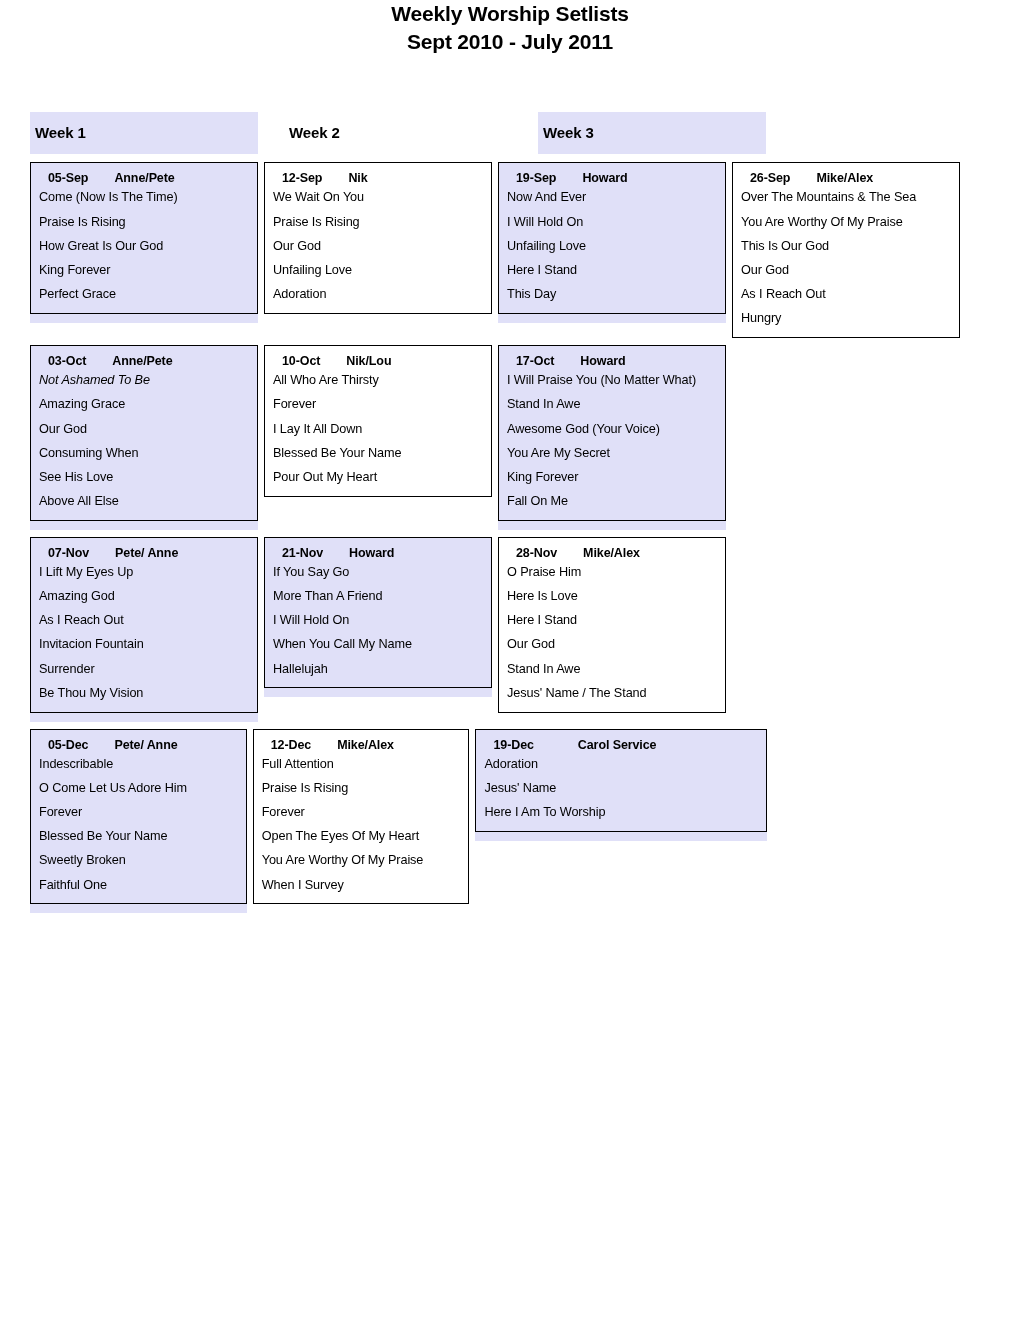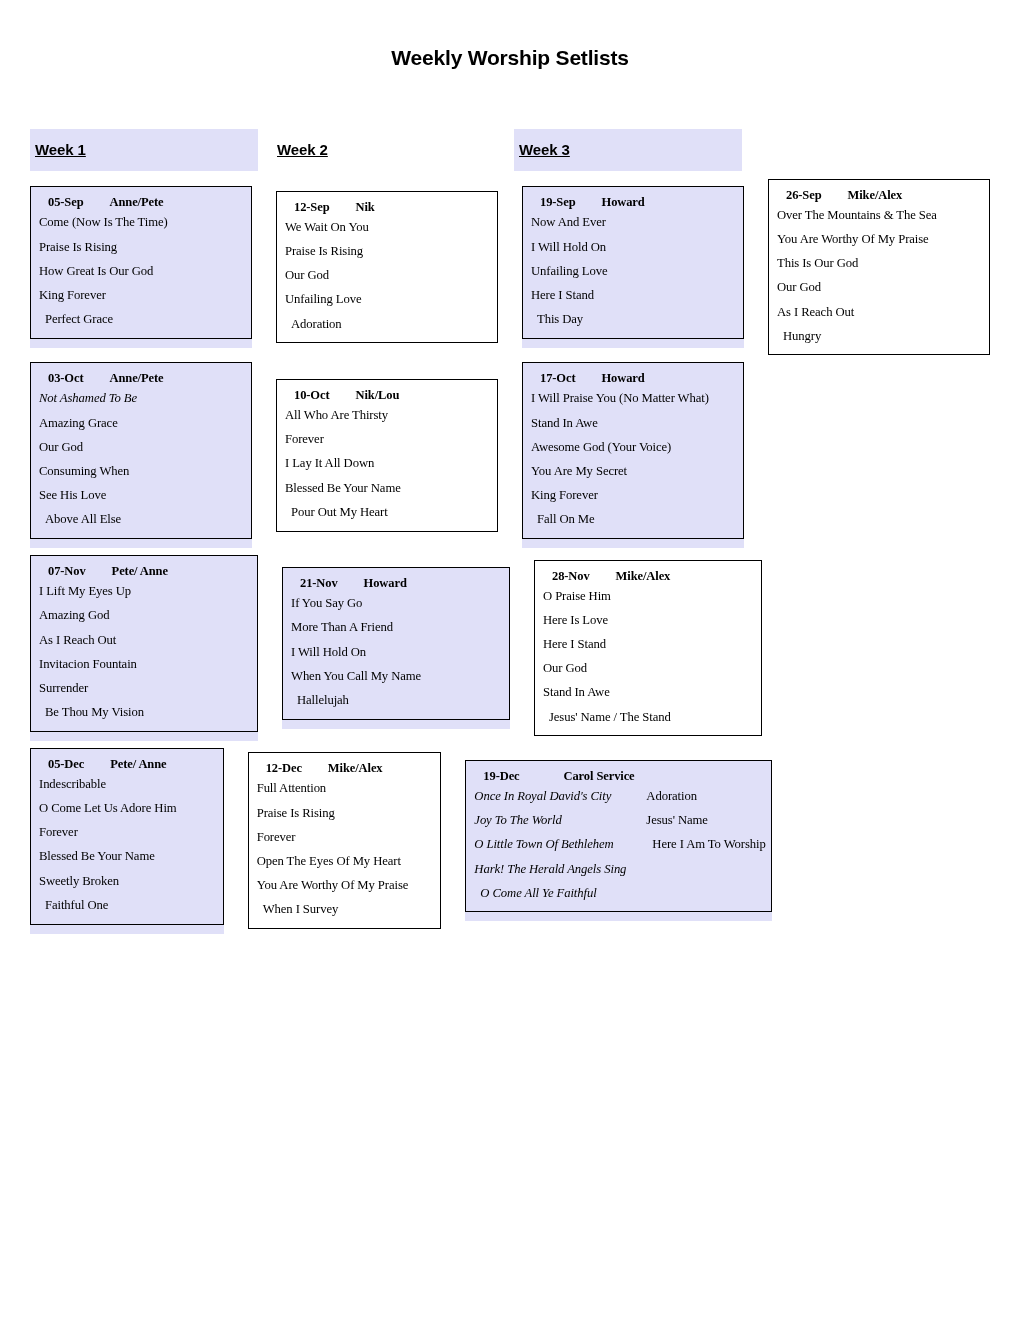--- a/index.html
+++ b/index.html
@@ -11,63 +11,60 @@
     height: 1320px;
     background: #ffffff;
     font-family: "Liberation Sans", sans-serif;
     color: #000000;
     overflow: hidden;
   }
 
   
   .doc-title {
     text-align: center;
-    padding-top: 44px;
     line-height: 1.32;
   }
   .doc-title .line {
     font-size: 21px;
     font-weight: bold;
     letter-spacing: -0.2px;
     display: block;
   }
 
   
   .sheet {
     position: relative;
     margin-top: 57px;
     padding: 0 30px;
   }
 
   .week-header-row {
     display: flex;
-    gap: 14px;
+    gap: 26px;
     margin-bottom: 8px;
-    text-decoration: underline;
   }
   .week-header {
     width: 228px;
     box-sizing: border-box;
     height: 42px;
     line-height: 42px;
     font-size: 15px;
     font-weight: bold;
     padding-left: 5px;
     letter-spacing: -0.1px;
   }
   .week-header.shaded {
     background: #e0e0f8;
   }
 
   .month-row {
     display: flex;
-    gap: 24px;
-    align-items: center;
+    gap: 6px;
+    align-items: flex-start;
     margin-bottom: 7px;
-    font-family: Liberation Serif, serif;
   }
 
   .slot {
     width: 228px;
     box-sizing: border-box;
   }
   .slot.wide {
     width: 307px;
   }
   .slot.empty-slot {
@@ -113,35 +110,35 @@
     line-height: 1;
     padding: 0 0 11.5px 2px;
     letter-spacing: -0.1px;
     white-space: nowrap;
   }
   .song.italic {
     font-style: italic;
   }
   .song:last-child {
     padding-bottom: 4px;
-    margin-left: 6px;
   }
 
   
   .song-cols {
     display: flex;
   }
   .song-cols .col-a { width: 172px; flex: none; }
   .song-cols .col-b { flex: 1; }
 </style>
 </head>
 <body>
 
 <div class="doc-title">
   <span class="line">Weekly Worship Setlists</span>
+  <span class="line">Sept 2010 - July 2011</span>
 </div>
 
 <div class="sheet">
   <div class="week-header-row" id="week-header-row">
       <div class="week-header shaded">Week 1</div>
       <div class="week-header">Week 2</div>
       <div class="week-header shaded">Week 3</div>
     </div>
   <div id="month-rows">
       <div class="month-row">
@@ -276,27 +273,20 @@
             <div class="song">Forever</div>
             <div class="song">Open The Eyes Of My Heart</div>
             <div class="song">You Are Worthy Of My Praise</div>
             <div class="song">When I Survey</div>
           </div>
         </div>
         <div class="slot wide shaded">
           <div class="card">
             <div class="card-head"><span class="date">19-Dec</span><span class="leader wide-gap">Carol Service</span></div>
             <div class="song-cols">
-              <div class="col-a">
-                <div class="song italic">Once In Royal David's City</div>
-                <div class="song italic">Joy To The World</div>
-                <div class="song italic">O Little Town Of Bethlehem</div>
-                <div class="song italic">Hark! The Herald Angels Sing</div>
-                <div class="song italic">O Come All Ye Faithful</div>
-              </div>
               <div class="col-b">
                 <div class="song">Adoration</div>
                 <div class="song">Jesus' Name</div>
                 <div class="song">Here I Am To Worship</div>
               </div>
             </div>
           </div>
         </div>
         <div class="slot empty-slot"></div>
       </div>

